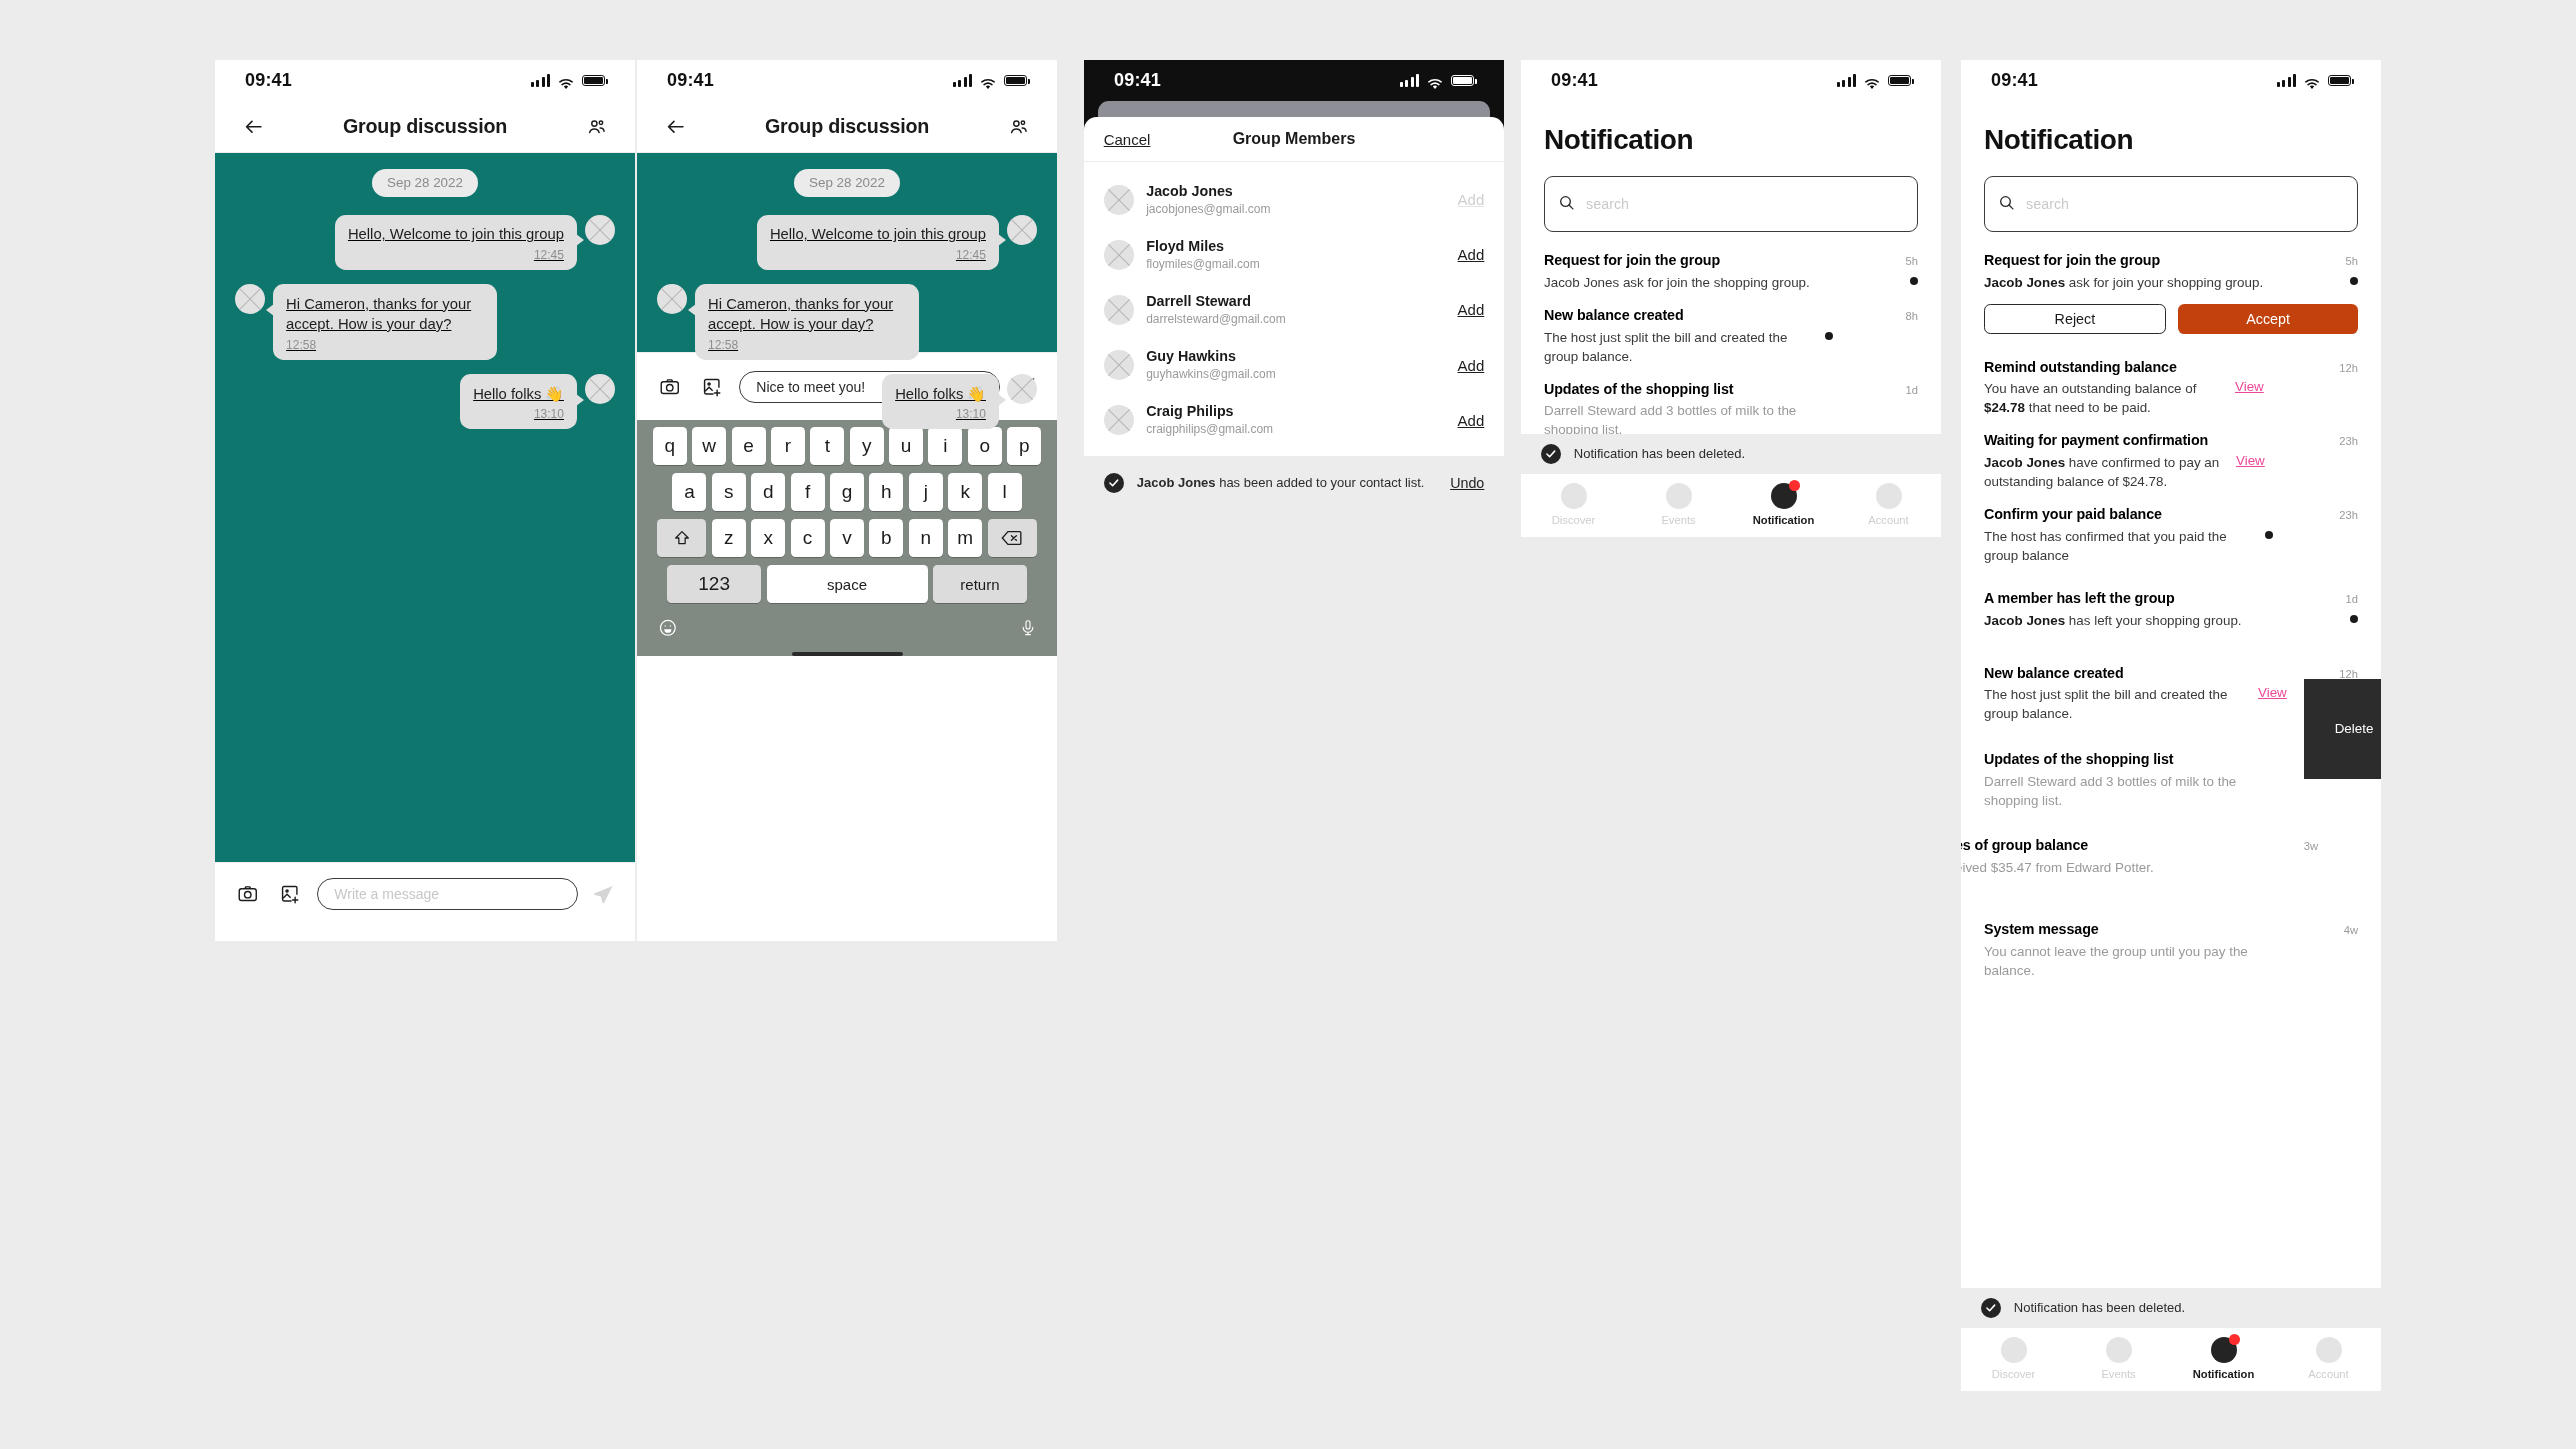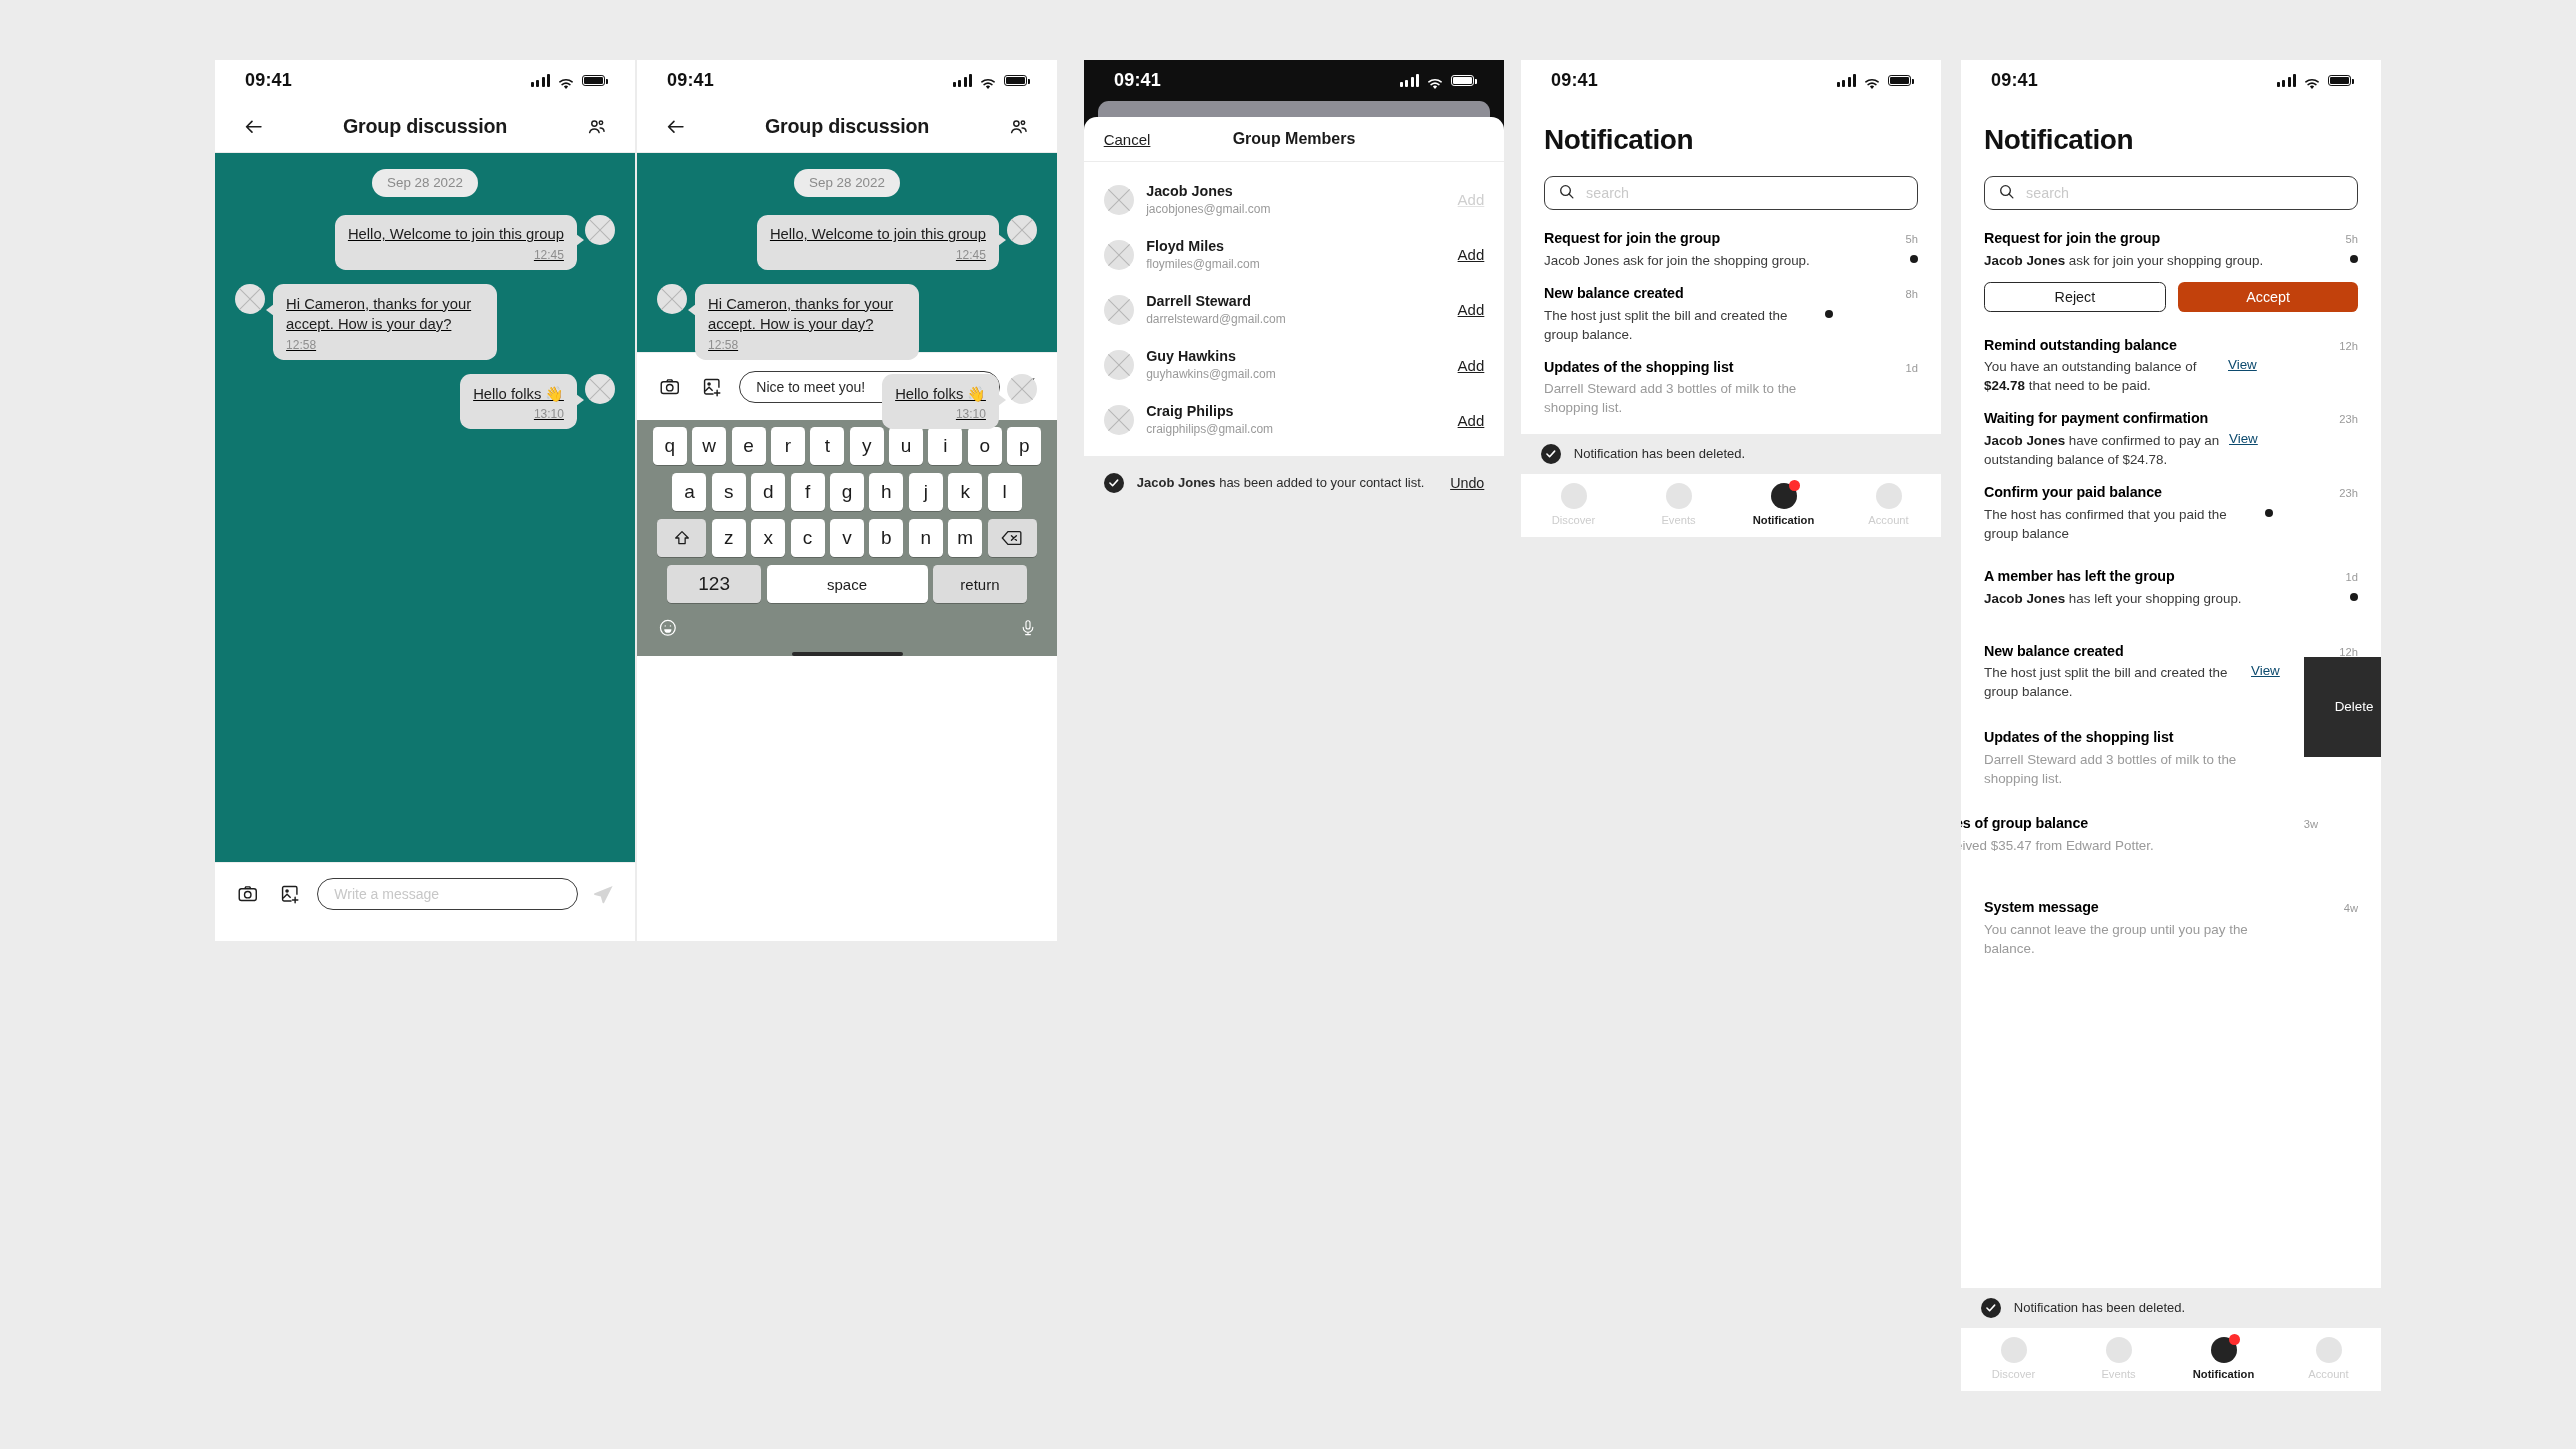--- a/index.html
+++ b/index.html
@@ -154,38 +154,38 @@
     width:20.6px;height:20.6px;border-radius:50%;background:#242424;flex:none;
     display:flex;align-items:center;justify-content:center;
   }
   .toast .ttext { flex:1; font-size:13px; color:#2b2b2b; line-height:1.35; }
   .toast .ttext b { font-weight:bold; }
   .undo { font-size:14.3px; color:#1d1d1d; text-decoration:underline; }
 
   
   .page-title { font-size:28px; font-weight:bold; color:#111; padding:23px 23px 0 23px; letter-spacing:-0.4px;}
   .searchbox {
-    margin:19.7px 23px 0 23px; height:34px; border:1.4px solid #3b3b3b; border-radius:9px;
+    margin:19.7px 23px 0 23px; height:56px; border:1.4px solid #3b3b3b; border-radius:9px;
     display:flex; align-items:center; gap:10.7px; padding:0 13.4px;
   }
   .searchbox .ph { font-size:14.3px; color:#c9c9c9; }
   .notif-list { padding:9px 23px 0 23px; position:relative; }
   .notif {
     position:relative; padding:11.6px 0 3.6px 0;
   }
   .notif .nhead { display:flex; align-items:baseline; }
   .notif .ntitle { flex:1; font-size:14.3px; font-weight:bold; color:#000000; letter-spacing:-0.1px;}
   .notif .ntime { font-size:11.2px; color:#9a9a9a; flex:none; margin-left:10.7px;}
   .notif .nbodyrow { display:flex; align-items:flex-start; margin-top:4.5px; }
   .notif .nbody { flex:1; font-size:13.4px; line-height:1.42; }
   .notif .nbody.grey { color:#9a9a9a; }
   .notif .nbody.dark { color:#3a3a3a; }
   .notif .nbody b { font-weight:bold; color:#1a1a1a; }
   .dot { width:8px;height:8px;border-radius:50%;background:#1a1a1a; flex:none; margin-left:12.5px; margin-top:4.5px;}
-  .view { font-size:13.4px; color:#0c4a6e; text-decoration:underline; flex:none; margin-left:2px;}
+  .view { font-size:13.4px; color:#ec4899; text-decoration:underline; flex:none; margin-left:9px;}
   .actions { display:flex; gap:12.5px; margin-top:12.5px; }
   .btn {
     flex:1; height:30px; border-radius:6.3px; display:flex; align-items:center;
     justify-content:center; font-size:14.3px;
   }
   .btn.outline { border:1.3px solid #2a2a2a; color:#1a1a1a; background:#fff; }
   .btn.solid { background:#c2410c; color:#fff; }
   .delete-chip {
     position:absolute; background:#2c2c2c; color:#fff; font-size:13.4px;
     display:flex; align-items:center; justify-content:center;

